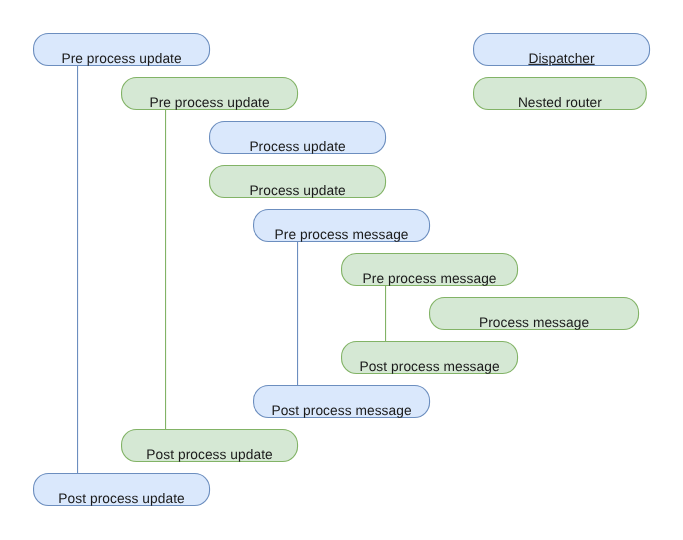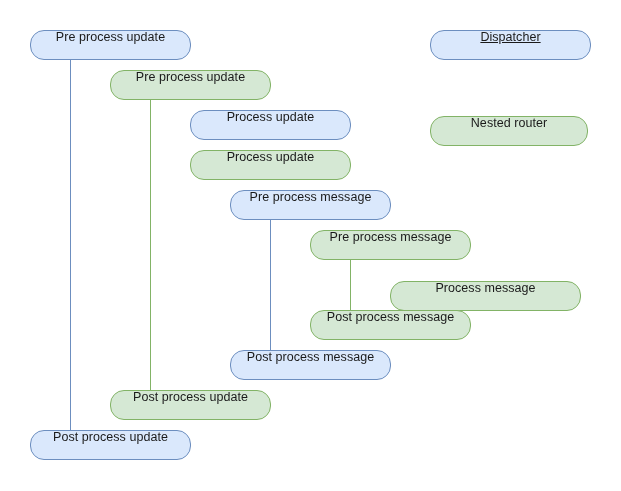--- a/index.html
+++ b/index.html
@@ -14,21 +14,21 @@
     position: relative;
     width: 621px;
     height: 491px;
     background: #ffffff;
     overflow: hidden;
   }
   .node {
     position: absolute;
     box-sizing: border-box;
     display: flex;
-    align-items: flex-start;
+    align-items: flex-end;
     justify-content: center;
     font-size: 12.5px;
     line-height: 1;
     color: #1a1a1a;
     letter-spacing: 0.05px;
     white-space: nowrap;
     border-radius: 14px;
   }
   .node.blue {
     background: #dae8fc;
@@ -69,34 +69,34 @@
     </div>
     <div class="node green" style="left: 190px; top: 150px; width: 161px; height: 30px;">
       <span>Process update</span>
     </div>
     <div class="node blue" style="left: 230px; top: 190px; width: 161px; height: 30px;">
       <span>Pre process message</span>
     </div>
     <div class="node green" style="left: 310px; top: 230px; width: 161px; height: 30px;">
       <span>Pre process message</span>
     </div>
-    <div class="node green" style="left: 390px; top: 270px; width: 191px; height: 30px; margin-top: 11px;">
+    <div class="node green" style="left: 390px; top: 270px; width: 191px; height: 30px;">
       <span>Process message</span>
     </div>
     <div class="node green" style="left: 310px; top: 310px; width: 161px; height: 30px;">
       <span>Post process message</span>
     </div>
     <div class="node blue" style="left: 230px; top: 350px; width: 161px; height: 30px;">
       <span>Post process message</span>
     </div>
     <div class="node green" style="left: 110px; top: 390px; width: 161px; height: 30px;">
       <span>Post process update</span>
     </div>
     <div class="node blue" style="left: 30px; top: 430px; width: 161px; height: 30px;">
       <span>Post process update</span>
     </div>
     <div class="node blue" style="left: 430px; top: 30px; width: 161px; height: 30px; text-decoration: underline;">
       <span>Dispatcher</span>
     </div>
-    <div class="node green" style="left: 430px; top: 70px; width: 158px; height: 30px; margin-top: 46px;">
+    <div class="node green" style="left: 430px; top: 70px; width: 158px; height: 30px;">
       <span>Nested router</span>
     </div>
   </div>
 
 </body></html>

